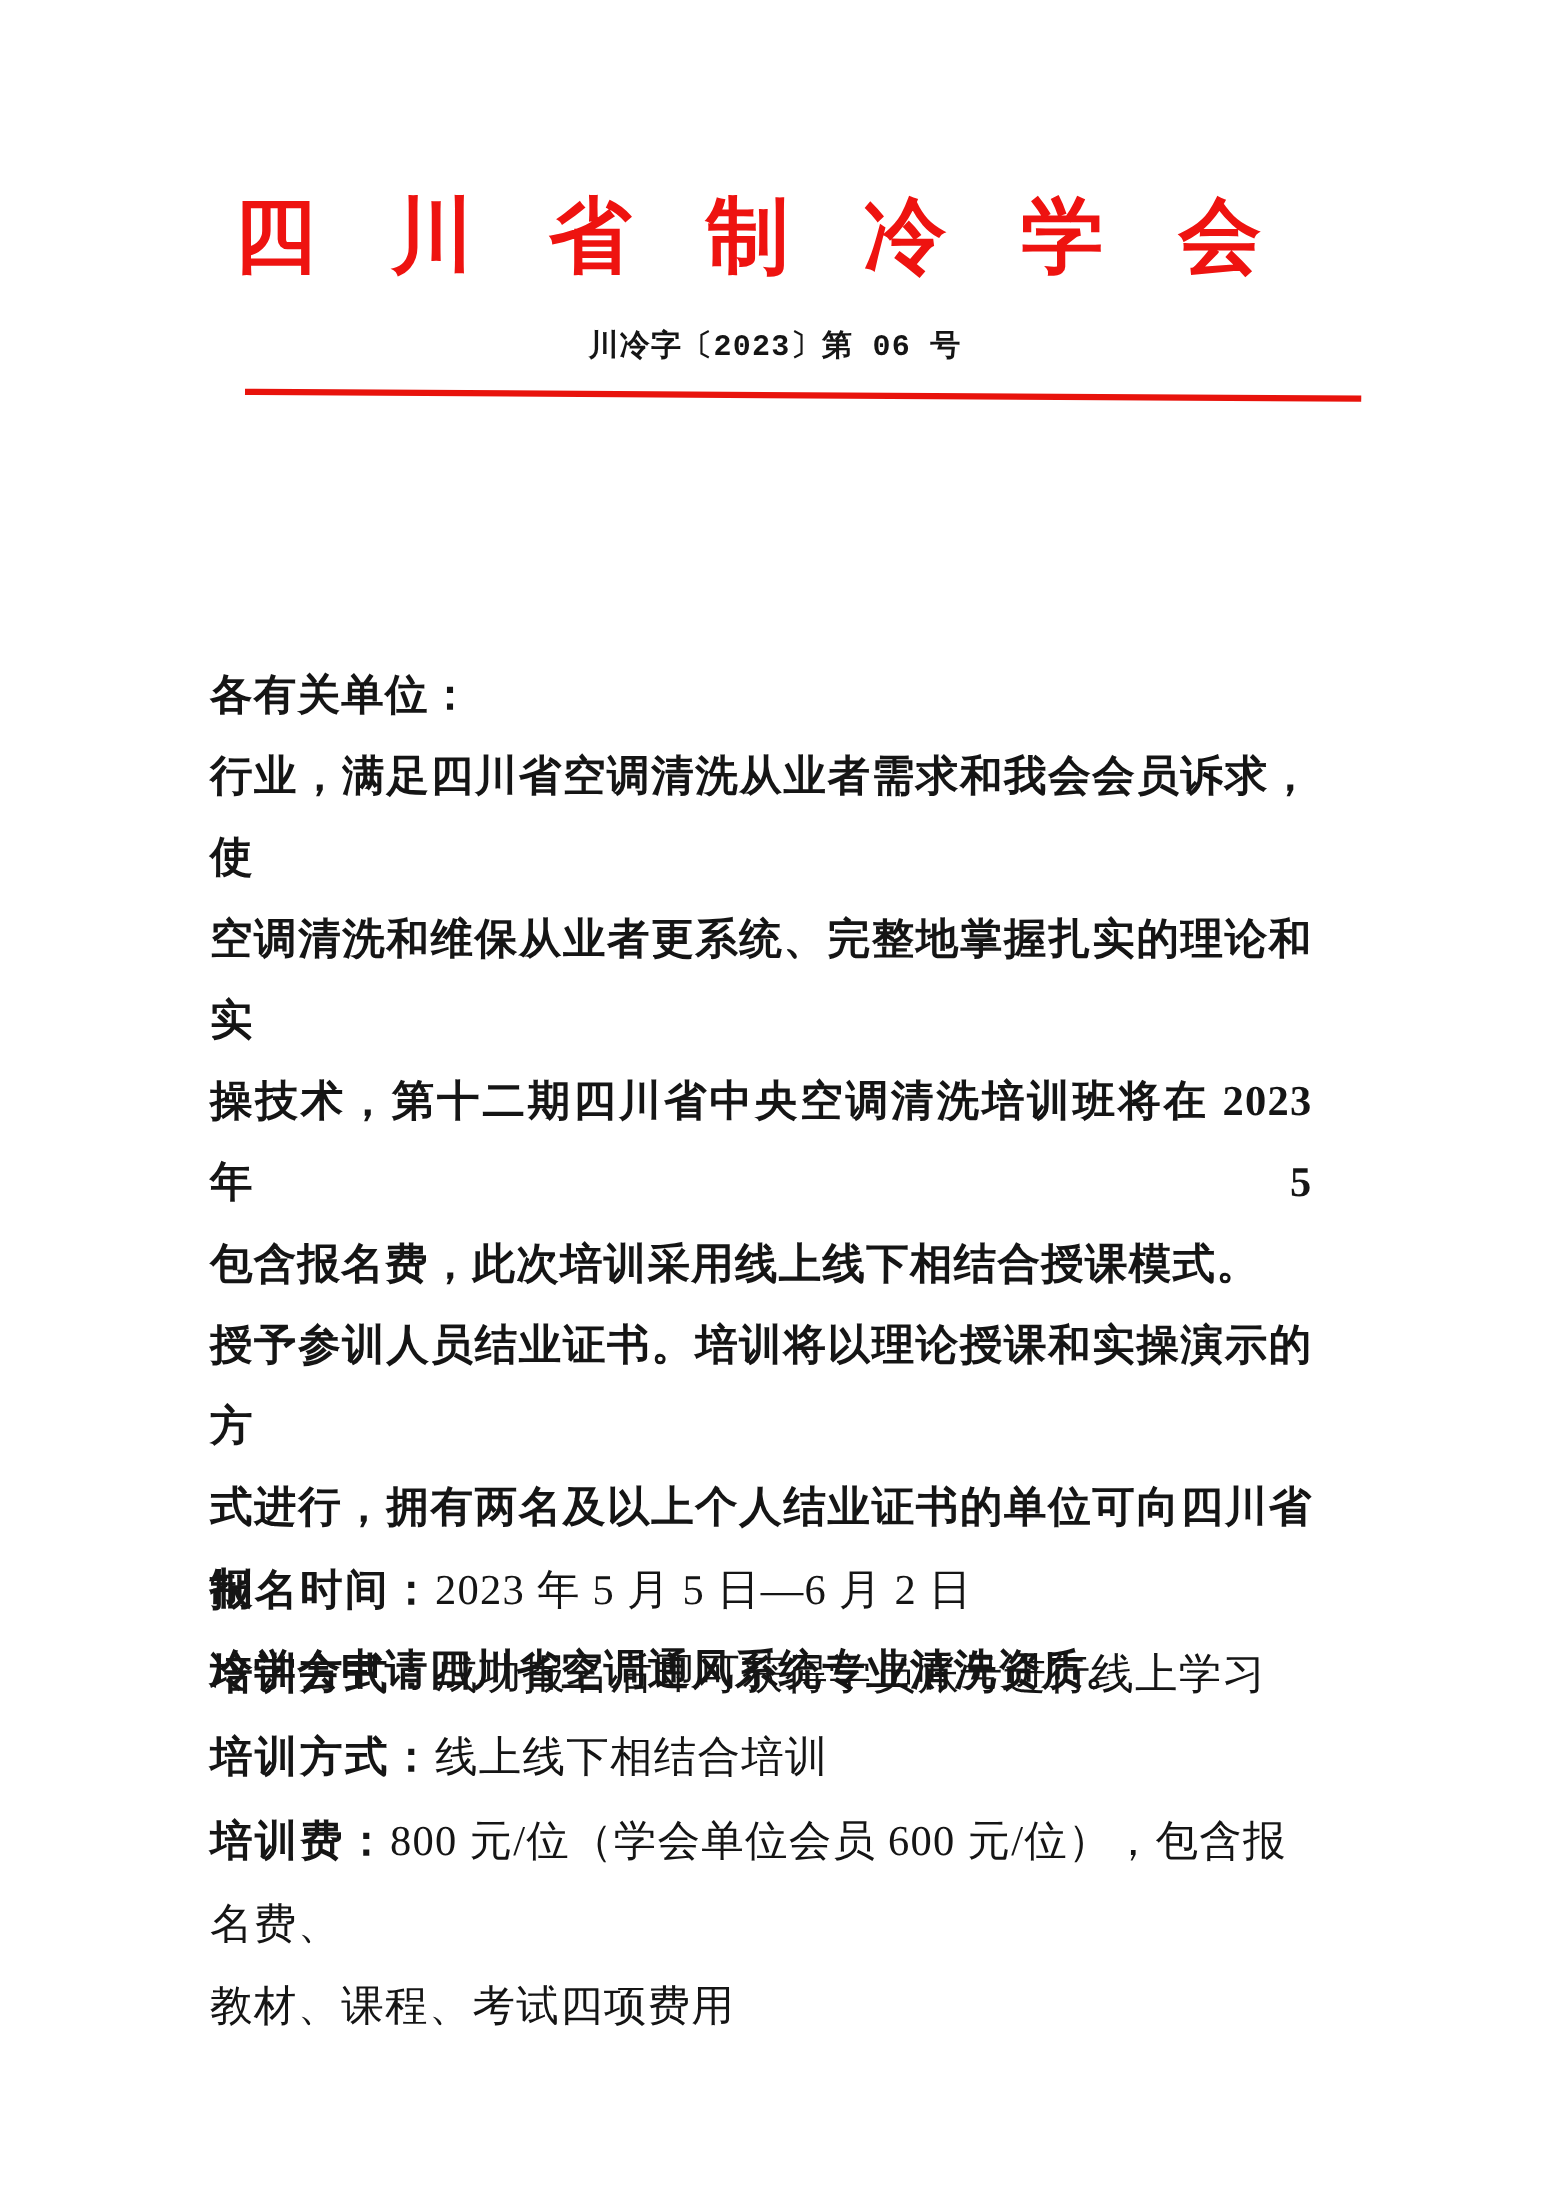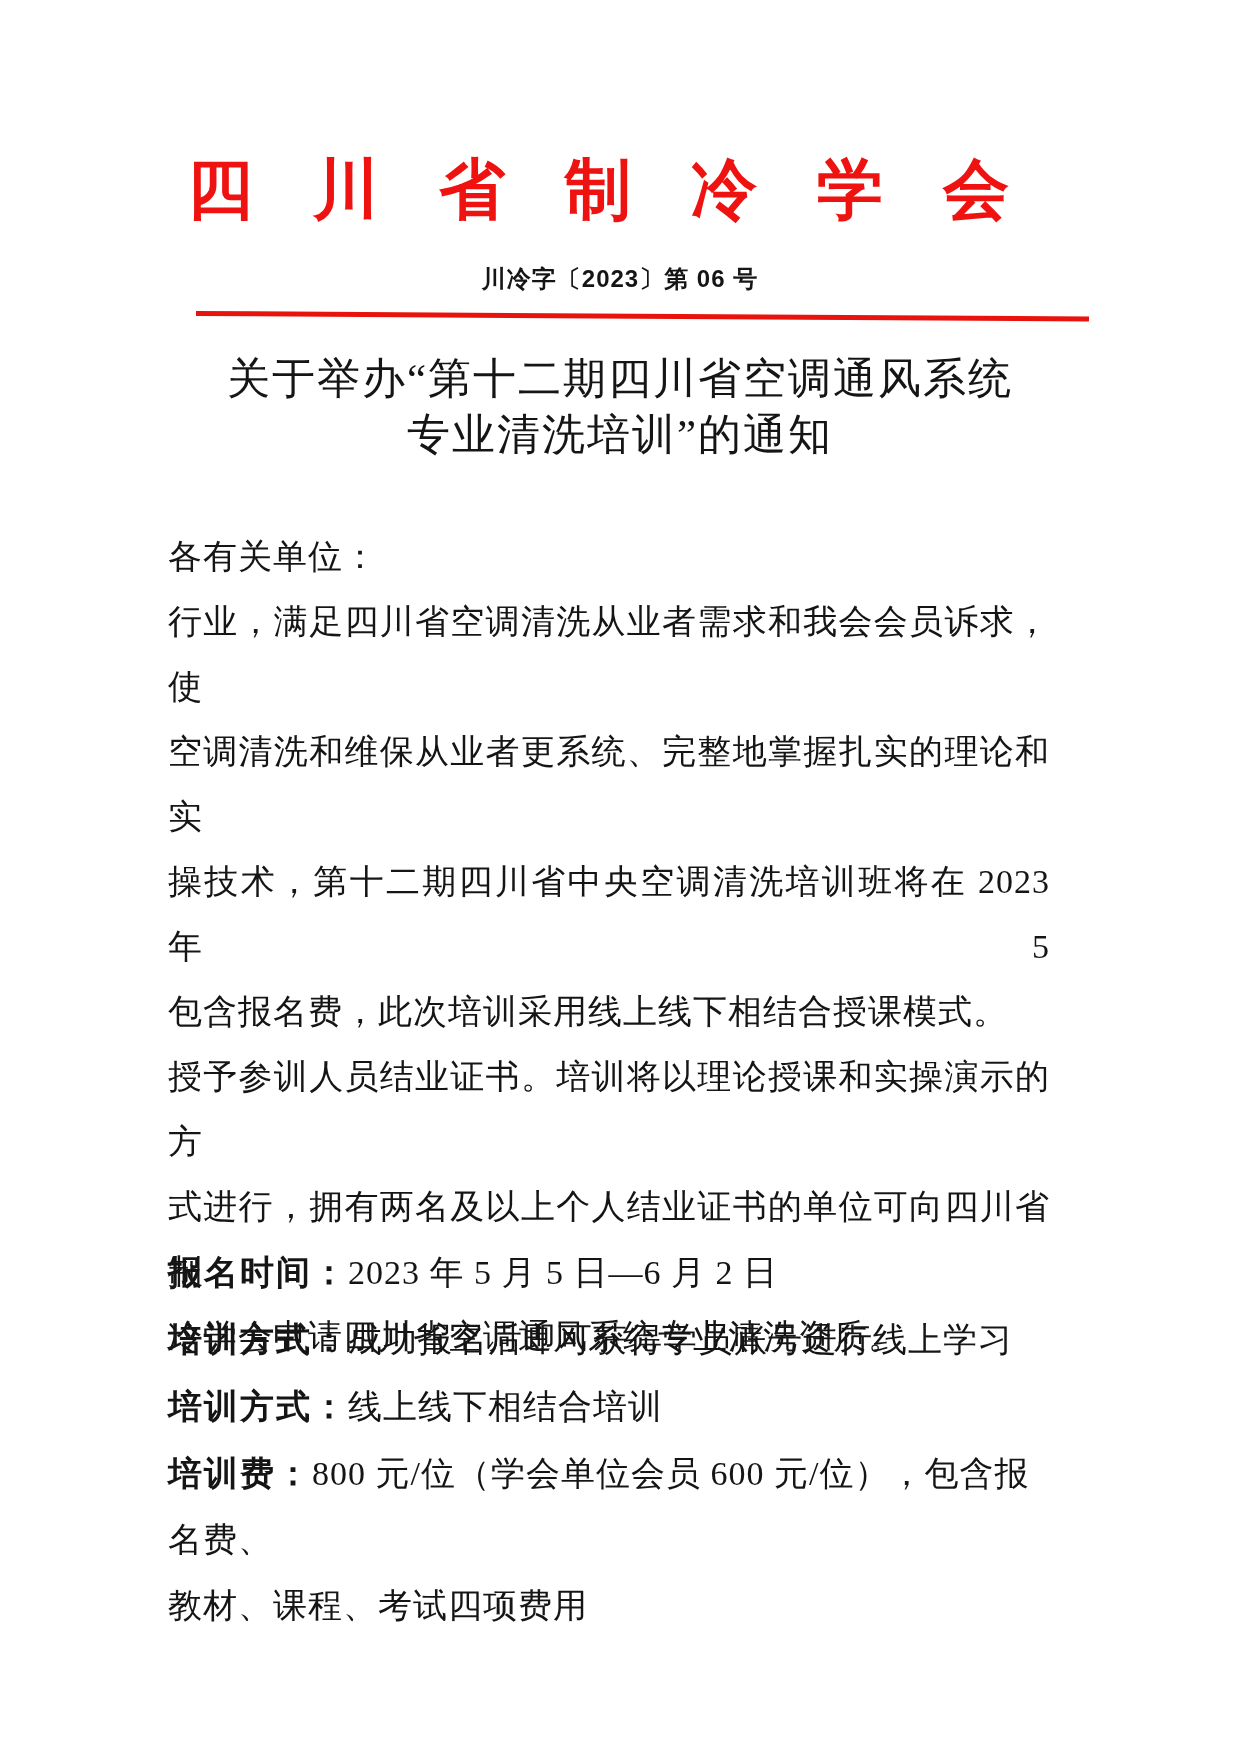--- a/index.html
+++ b/index.html
@@ -32,21 +32,21 @@
     letter-spacing: 60px;
     white-space: nowrap;
   }
   
   .doc-number {
     position: absolute;
     top: 264px;
     left: 0;
     width: 100%;
     text-align: center;
-    font-family: Liberation Sans, sans-serif;
+    font-family: Liberation Mono, monospace;
     font-weight: 700;
     font-size: 24px;
     line-height: 30px;
     letter-spacing: 1px;
   }
   
   .divider {
     position: absolute;
     top: 311px;
     left: 196px;
@@ -70,21 +70,21 @@
   
   .content {
     position: absolute;
     top: 524px;
     left: 168px;
     width: 882px;
     font-size: 34px;
     line-height: 65px;
     letter-spacing: 1px;
   }
-  .content .line { white-space: nowrap; }
+  .content .line { white-space: nowrap; font-weight: bold; }
   .content .jl {
     white-space: normal;
     text-align: justify;
     text-align-last: justify;
   }
   .ind { text-indent: 68px; }
   
   .details {
     position: absolute;
     top: 1239px;
@@ -104,24 +104,20 @@
 <body>
 
 <div class="page">
 
   <div class="org-name">四川省制冷学会</div>
 
   <div class="doc-number">川冷字〔2023〕第 06 号</div>
 
   <div class="divider"></div>
 
-  <div class="notice-title">
-    <div>关于举办“第十二期四川省空调通风系统</div>
-    <div>专业清洗培训”的通知</div>
-  </div>
 
   <div class="content">
     <div class="line">各有关单位：</div>
 
     <div class="line jl">行业，满足四川省空调清洗从业者需求和我会会员诉求，使</div>
     <div class="line jl">空调清洗和维保从业者更系统、完整地掌握扎实的理论和实</div>
     <div class="line jl">操技术，第十二期四川省中央空调清洗培训班将在 2023 年 5</div>
     <div class="line">包含报名费，此次培训采用线上线下相结合授课模式。</div>
 
     <div class="line jl">授予参训人员结业证书。培训将以理论授课和实操演示的方</div>

